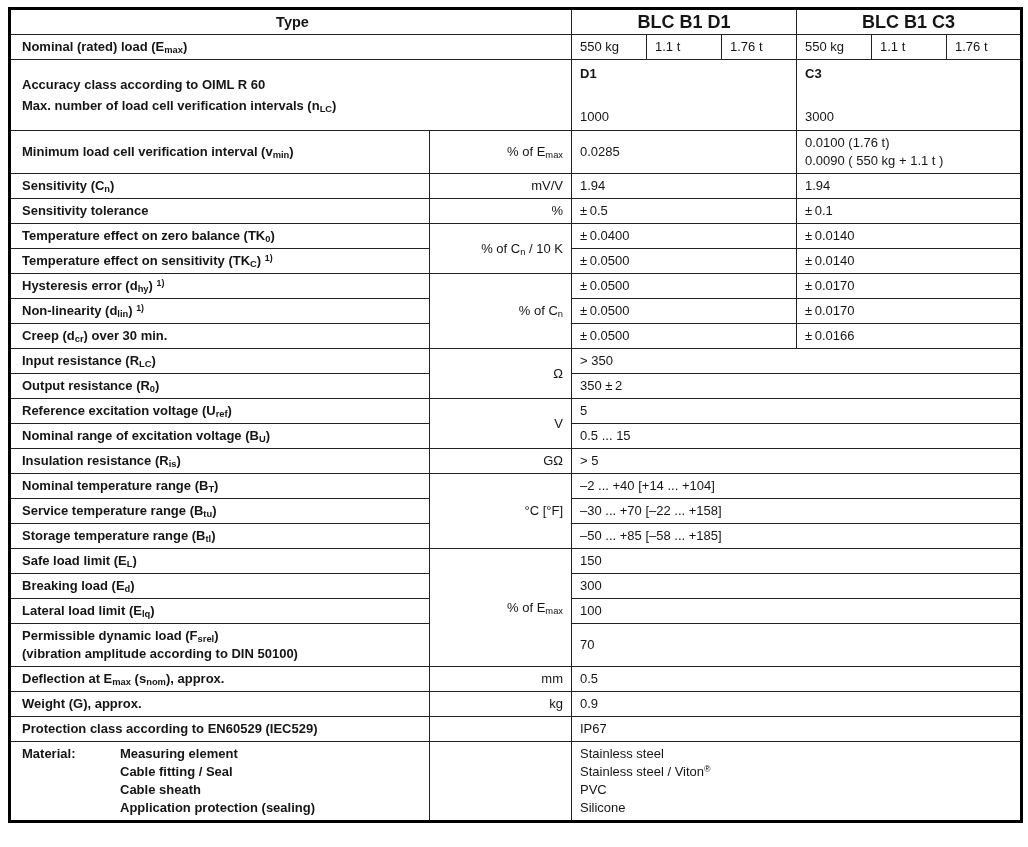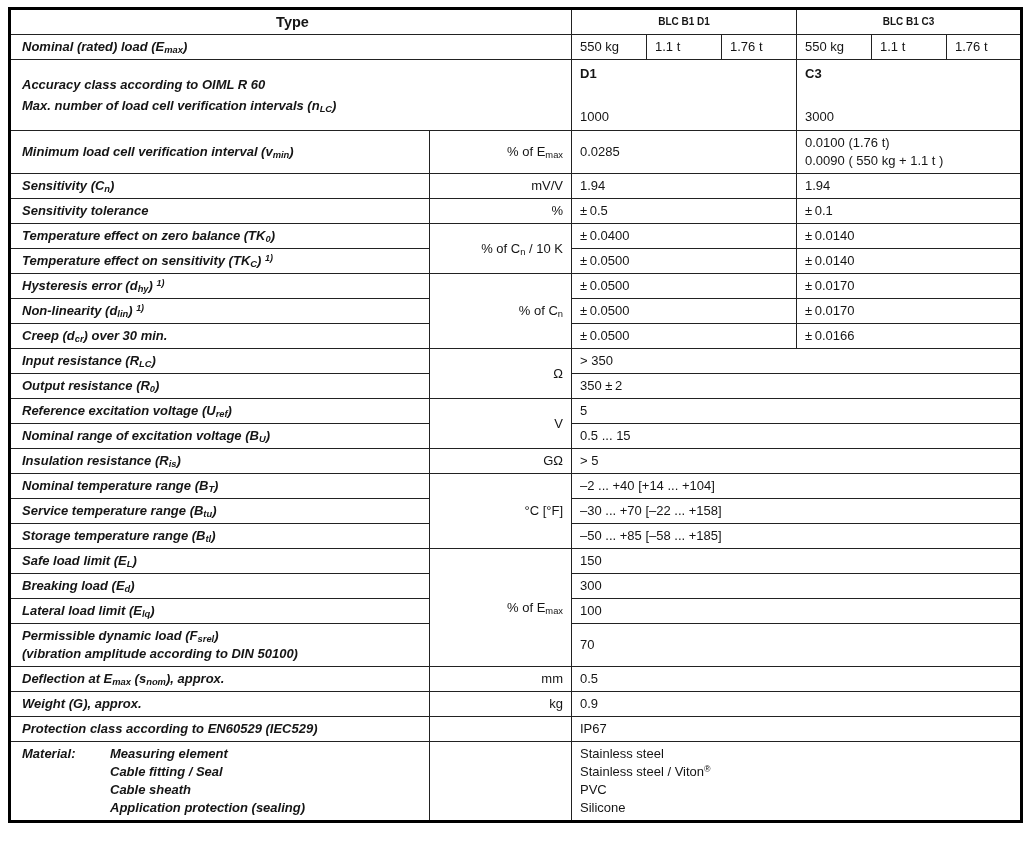--- a/index.html
+++ b/index.html
@@ -16,31 +16,31 @@
   }
   td{
     border:1px solid #222;
     padding:3px 8px;
     font-size:13px;line-height:18px;
     vertical-align:middle;
     height:25px;
     overflow:hidden;
     box-sizing:border-box;
   }
-  td.p{font-weight:bold;text-align:left;padding-left:11px;font-style:italic;}
+  td.p{font-weight:bold;text-align:left;padding-left:11px;}
   td.u{text-align:right;font-weight:normal;}
   td.v{font-weight:normal;}
-  td.h{text-align:center;font-weight:bold;font-size:10px;}
+  td.h{text-align:center;font-weight:bold;font-size:18px;}
   td.type{font-weight:bold;font-size:14.5px;padding-left:11px;text-align:center;}
   td.tall{line-height:21px;}
   .b{font-weight:bold;display:block;}
   .r{font-weight:normal;display:block;margin-top:22px;}
   sub{font-size:.72em;vertical-align:-0.22em;line-height:0;}
   sup{font-size:.68em;vertical-align:0.45em;line-height:0;}
-  .mat{display:grid;grid-template-columns:88px 1fr;align-items:start;}
+  .mat{display:grid;grid-template-columns:88px 1fr;column-gap:10px;align-items:start;}
 </style>
 </head>
 <body>
 
 <table class="spec">
   <colgroup>
     <col style="width:420px">
       <col style="width:142px">
     <col style="width:75px">
       <col style="width:75px">

